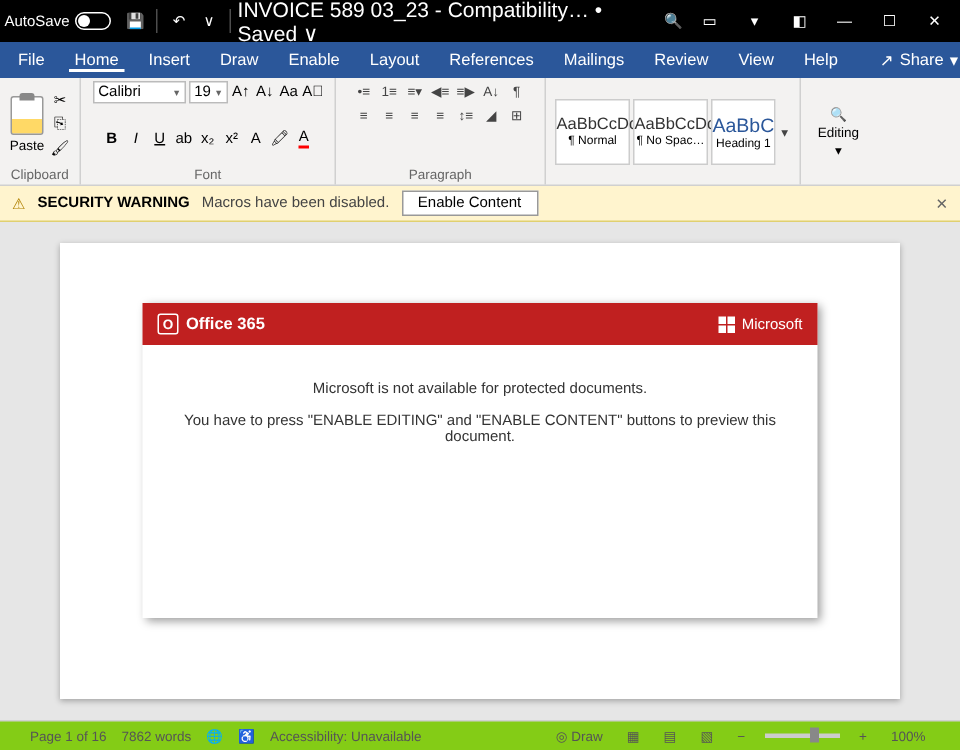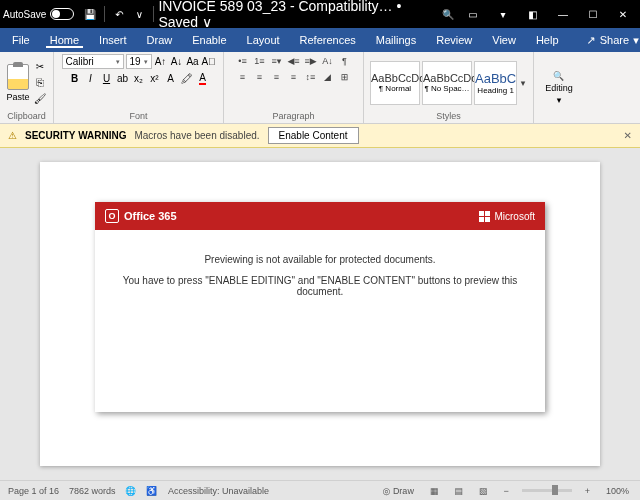--- a/index.html
+++ b/index.html
@@ -21,21 +21,21 @@
 .menu-spacer { flex: 1; }
 .share { display: flex; align-items: center; gap: 4px; }
 
 .ribbon { height: 72px; background: #f3f2f1; border-bottom: 1px solid #d0d0d0; display: flex; font-size: 9px; }
 .rgroup { border-right: 1px solid #d0d0d0; padding: 2px 6px; display: flex; flex-direction: column; justify-content: space-between; }
 .rgroup-label { text-align: center; color: #666; font-size: 9px; }
 .rgroup-body { flex: 1; display: flex; align-items: center; gap: 3px; }
 .paste-btn { width: 30px; text-align: center; }
 .paste-icon { width: 22px; height: 26px; margin: 0 auto 2px; background: linear-gradient(#fff 60%, #ffd966 60%); border: 1px solid #999; border-radius: 2px; position: relative; }
 .paste-icon::before { content: ''; position: absolute; top: -3px; left: 5px; width: 10px; height: 5px; background: #888; border-radius: 2px 2px 0 0; }
-.font-controls { display: flex; flex-direction: column; gap: 2px; }
+.font-controls { display: flex; flex-direction: column; gap: 16px; }
 .font-row { display: flex; gap: 2px; align-items: center; }
 .combo { border: 1px solid #bbb; background: #fff; padding: 1px 3px; font-size: 10px; display: flex; align-items: center; }
 .combo.name { width: 62px; }
 .combo.size { width: 26px; }
 .chev { font-size: 7px; margin-left: auto; color: #666; }
 .fmt-btn { width: 14px; height: 14px; display: flex; align-items: center; justify-content: center; font-size: 10px; cursor: pointer; }
 .para-controls { display: flex; flex-direction: column; gap: 2px; }
 .para-row { display: flex; gap: 1px; }
 .pbtn { width: 16px; height: 14px; display: flex; align-items: center; justify-content: center; font-size: 9px; cursor: pointer; color: #444; }
 .styles-body { display: flex; gap: 2px; }
@@ -58,21 +58,21 @@
 .o365 { display: flex; align-items: center; gap: 5px; font-weight: 600; }
 .o365-logo { width: 14px; height: 14px; border: 1.5px solid #fff; border-radius: 2px; display: flex; align-items: center; justify-content: center; font-size: 9px; }
 .ms-logo { margin-left: auto; display: flex; align-items: center; gap: 4px; font-size: 10px; justify-content: center; }
 .ms-grid { width: 11px; height: 11px; display: grid; grid-template: 1fr 1fr / 1fr 1fr; gap: 1px; }
 .ms-grid span { background: #fff; }
 .card-body { text-align: center; padding: 24px 18px; }
 .protected { color: #c02020; font-weight: 700; font-size: 11px; margin-bottom: 24px; }
 .line1 { font-size: 10px; color: #333; margin-bottom: 10px; }
 .line2 { font-size: 10px; color: #333; }
 
-.statusbar { height: 20px; background: #e5e5e5; border-top: 1px solid #d0d0d0; display: flex; align-items: center; font-size: 9px; color: #555; padding: 0 8px; gap: 10px; }
+.statusbar { height: 20px; background: #84cc16; border-top: 1px solid #d0d0d0; display: flex; align-items: center; font-size: 9px; color: #555; padding: 0 20px; gap: 10px; }
 .sb-spacer { flex: 1; }
 .sb-btn { cursor: pointer; padding: 0 3px; }
 .zoom-slider { width: 50px; height: 3px; background: #ccc; position: relative; }
 .zoom-slider::after { content: ''; width: 6px; height: 10px; background: #888; position: absolute; left: 60%; top: -4px; }
 </style>
 </head>
 <body>
 
 <div class="titlebar">
   <div class="autosave">
@@ -204,21 +204,20 @@
       <div class="style-box">
         <div class="preview">AaBbCcDd</div>
         <div>¶ No Spac…</div>
       </div>
       <div class="style-box heading">
         <div class="preview">AaBbC</div>
         <div>Heading 1</div>
       </div>
       <div class="pbtn">▾</div>
     </div>
-    <div class="rgroup-label">Styles</div>
   </div>
 
   <div class="rgroup" style="width:50px;border-right:none">
     <div class="rgroup-body editing">
       <div>🔍</div>
       <div>Editing</div>
       <div>▾</div>
     </div>
   </div>
 </div>
@@ -243,21 +242,21 @@
           <div class="ms-grid">
               <span></span>
               <span></span>
               <span></span>
               <span></span>
             </div>
           <span>Microsoft</span>
         </div>
       </div>
       <div class="card-body">
-        <div class="line1">Previewing is not available for protected documents.</div>
+        <div class="line1">Microsoft is not available for protected documents.</div>
         <div class="line2">You have to press "ENABLE EDITING" and "ENABLE CONTENT" buttons to preview this document.</div>
       </div>
     </div>
   </div>
 </div>
 
 <div class="statusbar">
   <span>Page 1 of 16</span>
   <span>7862 words</span>
   <span>🌐</span>

